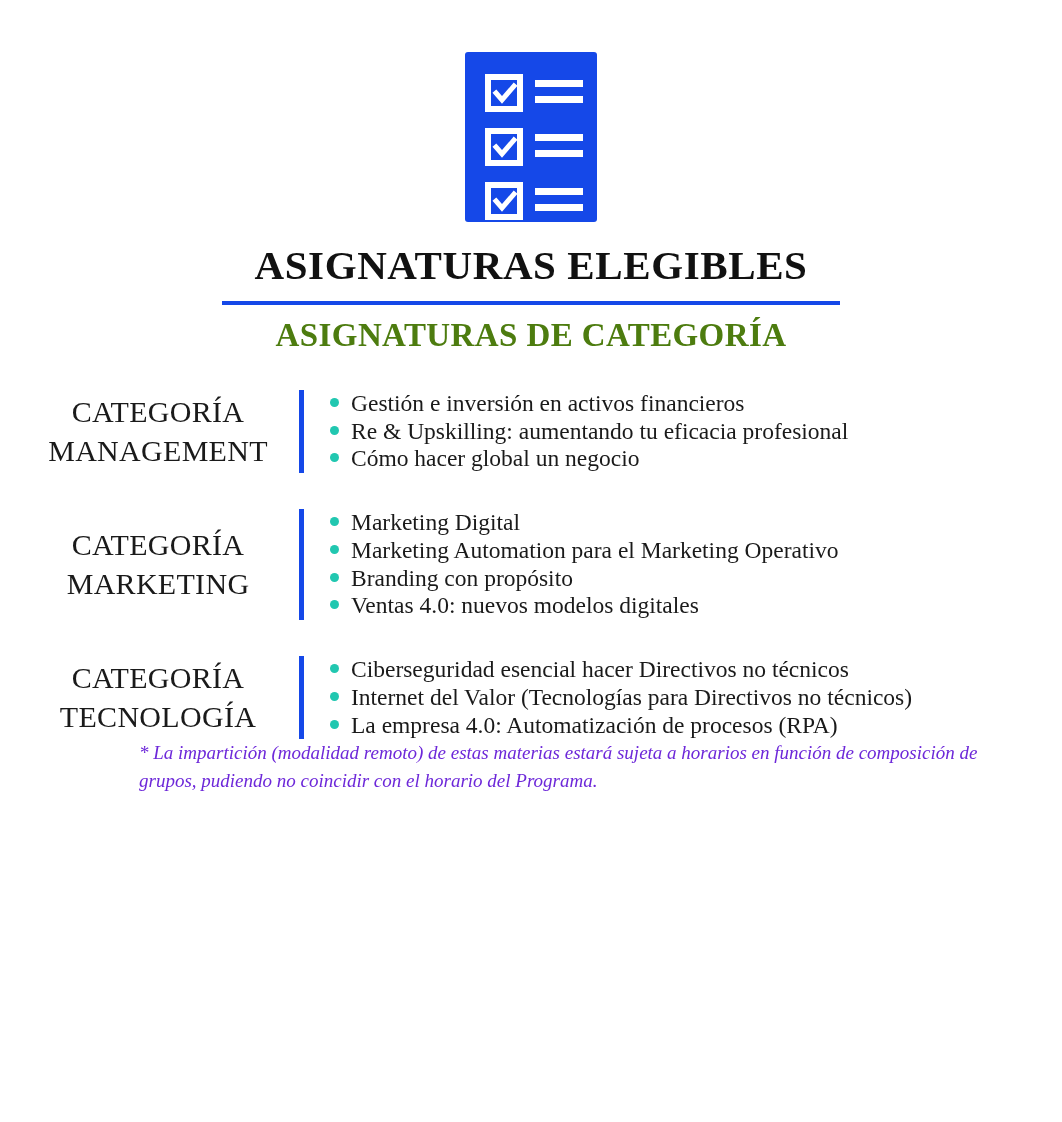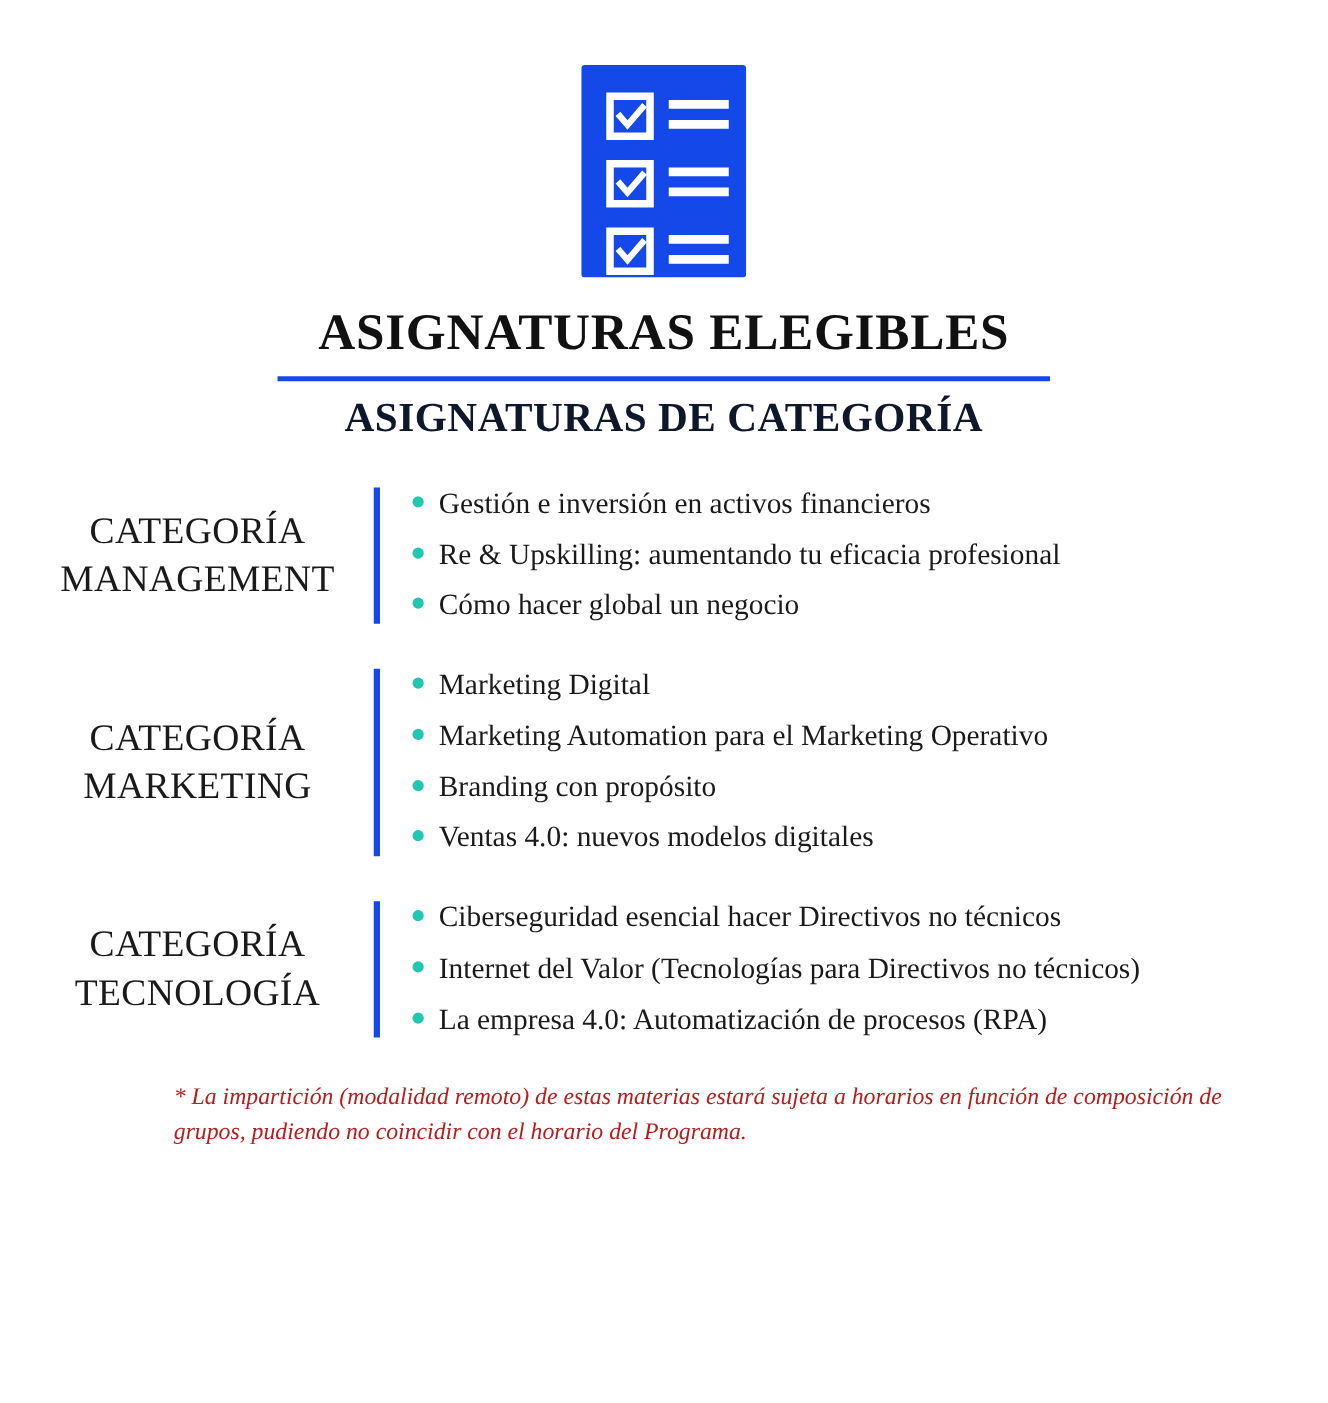--- a/index.html
+++ b/index.html
@@ -60,21 +60,21 @@
     width: 618px;
     height: 4px;
     background: #1548e8;
     margin: 14px 0 12px 0;
   }
   .sub-title {
     font-family: "Liberation Serif", serif;
     font-weight: bold;
     font-size: 33px;
     letter-spacing: 0.4px;
-    color: #0f172a;
+    color: #4d7c0f;
     text-align: center;
     margin: 0;
   }
 
   
   .categories {
     margin-top: 36px;
     width: 1000px;
     display: flex;
     flex-direction: column;
@@ -101,21 +101,21 @@
   .cat-bar {
     width: 5px;
     background: #1548e8;
     align-self: stretch;
     flex: none;
   }
   .cat-items {
     padding-left: 26px;
     display: flex;
     flex-direction: column;
-    gap: 13px;
+    gap: 0;
   }
   .cat-item {
     display: flex;
     align-items: baseline;
     font-family: "Liberation Serif", serif;
     font-size: 23.5px;
     color: #1a1a1a;
     line-height: 1.18;
   }
   .bullet-dot {
@@ -126,28 +126,27 @@
     display: inline-block;
     margin-right: 12px;
     flex: none;
     position: relative;
     top: -4px;
   }
 
   
   .footnote {
     width: 940px;
-    margin-top: 34px;
     padding-left: 78px;
     box-sizing: border-box;
     font-family: "Liberation Serif", serif;
     font-style: italic;
     font-size: 19px;
     line-height: 1.45;
-    color: #b91c1c;
+    color: #6d28d9;
   }
 </style>
 </head>
 <body>
 
 <div class="page">
 
   <div class="icon-wrap">
     <svg class="checklist-icon" width="132" height="170" viewBox="0 0 132 170" xmlns="http://www.w3.org/2000/svg">
       <rect x="0" y="0" width="132" height="170" rx="3" fill="#1548e8"></rect>

